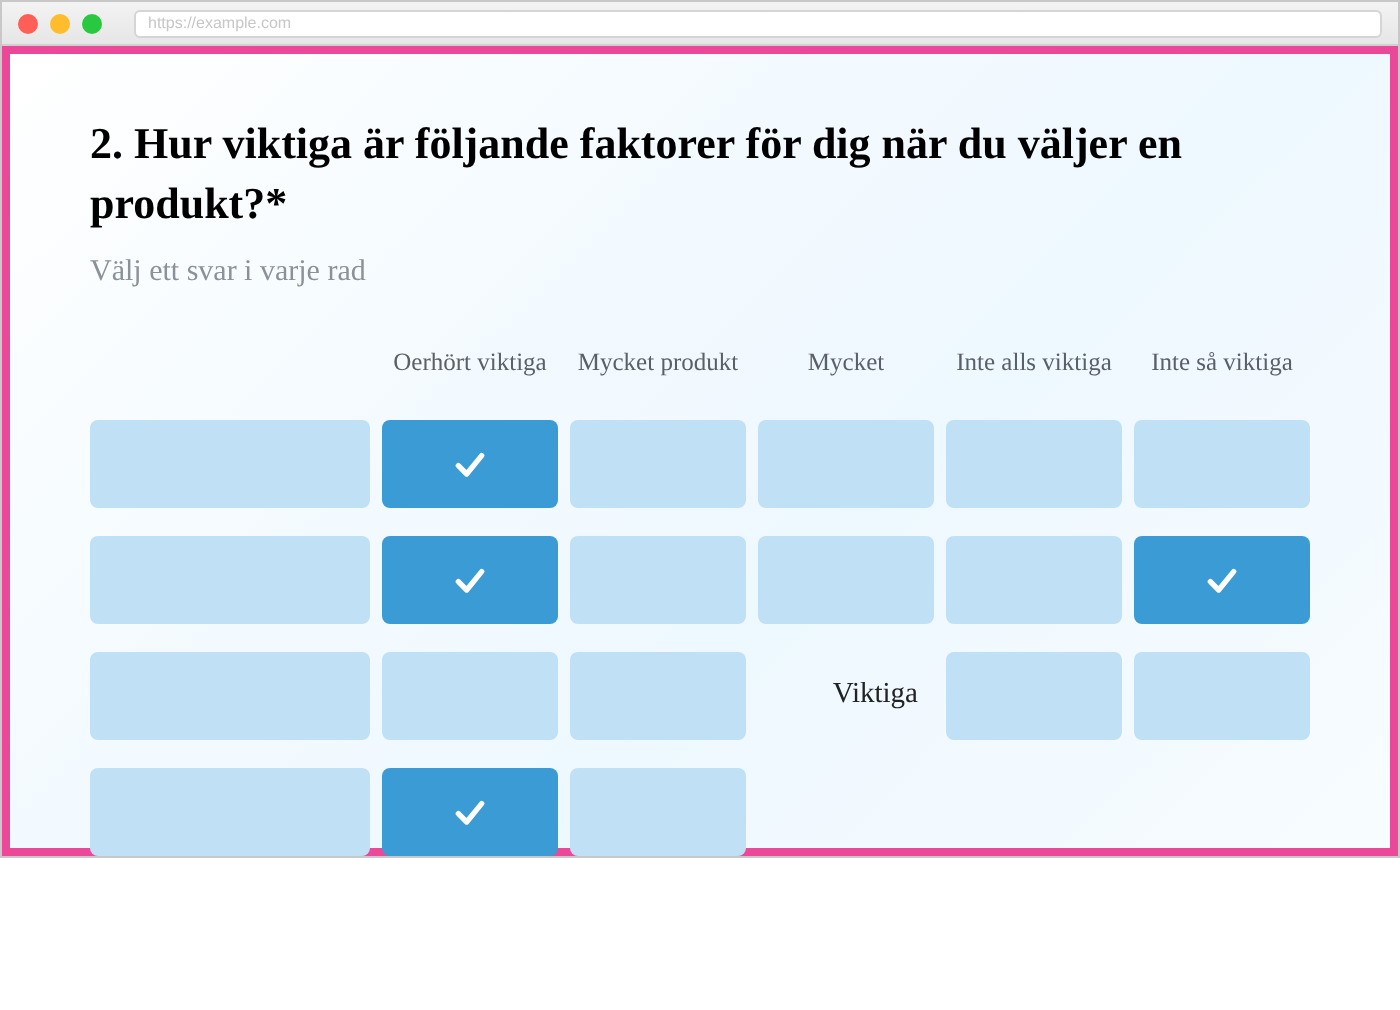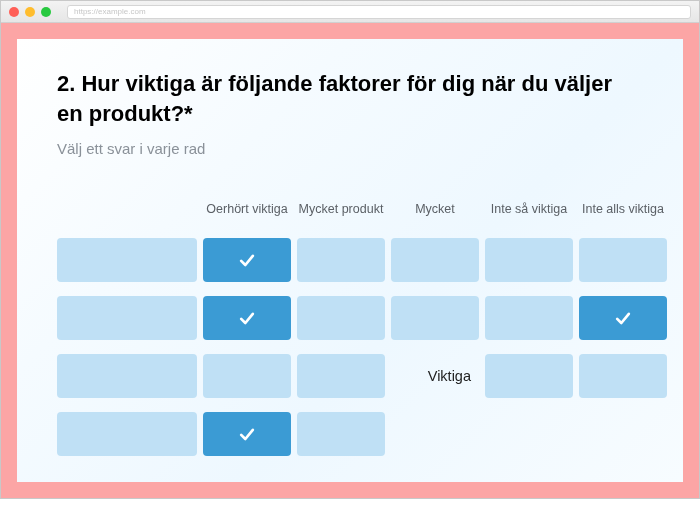--- a/index.html
+++ b/index.html
@@ -1,18 +1,18 @@
 <!DOCTYPE html>
 <html><head>
 <meta charset="utf-8">
 <style>
   * { box-sizing: border-box; margin: 0; padding: 0; }
   html, body { width: 700px; height: 505px; font-family: -apple-system, Helvetica, Arial, sans-serif; }
   .window {
-    width: 700px; height: 499px;
+    width: 700px; height: 429px;
     border: 1px solid #c8c8c8;
     background: #fff;
     display: flex; flex-direction: column;
   }
   .titlebar {
     height: 22px;
     background: linear-gradient(#f3f3f3, #e6e6e6);
     border-bottom: 1px solid #d0d0d0;
     display: flex; align-items: center;
     padding: 0 8px;
@@ -29,40 +29,41 @@
     background: #fff;
     border: 1px solid #d5d5d5;
     border-radius: 3px;
     font-size: 8px;
     color: #c7c7c7;
     padding: 0 6px;
     display: flex; align-items: center;
   }
   .content {
     flex: 1;
-    padding: 16px;
-    background: #fca5a5;
+    padding: 4px;
+    background: #ec4899;
     overflow: hidden;
+    font-family: Liberation Serif, serif;
   }
   .page {
     width: 100%; height: 100%;
     background: linear-gradient(135deg, #ffffff 0%, #f5fbff 30%, #eef8ff 60%, #f7fcff 100%);
     padding: 30px 40px 20px 40px;
   }
   .question-title {
     font-size: 22px;
     font-weight: 700;
     color: #000;
     line-height: 1.35;
     margin-bottom: 12px;
   }
   .instruction {
     font-size: 15px;
     color: #8a9199;
-    margin-bottom: 44px;
+    margin-bottom: 28px;
   }
   .matrix {
     display: grid;
     grid-template-columns: 140px repeat(5, 88px);
     column-gap: 6px;
     row-gap: 14px;
     align-items: center;
   }
   .col-header {
     font-size: 12.5px;
@@ -116,22 +117,22 @@
       <h1 class="question-title">2. Hur viktiga är följande faktorer för dig när du väljer en produkt?*</h1>
 
       <div class="instruction">Välj ett svar i varje rad</div>
 
       <div class="matrix">
 
         <div class="spacer"></div>
         <div class="col-header">Oerhört viktiga</div>
         <div class="col-header">Mycket produkt</div>
         <div class="col-header">Mycket</div>
+        <div class="col-header">Inte alls viktiga</div>
         <div class="col-header">Inte så viktiga</div>
-        <div class="col-header">Inte alls viktiga</div>
 
           <div class="cell"></div>
           <div class="cell selected">
             <span class="check-icon"><svg viewBox="0 0 24 24">
                 <polyline points="5 13 10 18 19 7"></polyline>
               </svg></span>
           </div>
           <div class="cell"></div>
           <div class="cell"></div>
           <div class="cell"></div>

